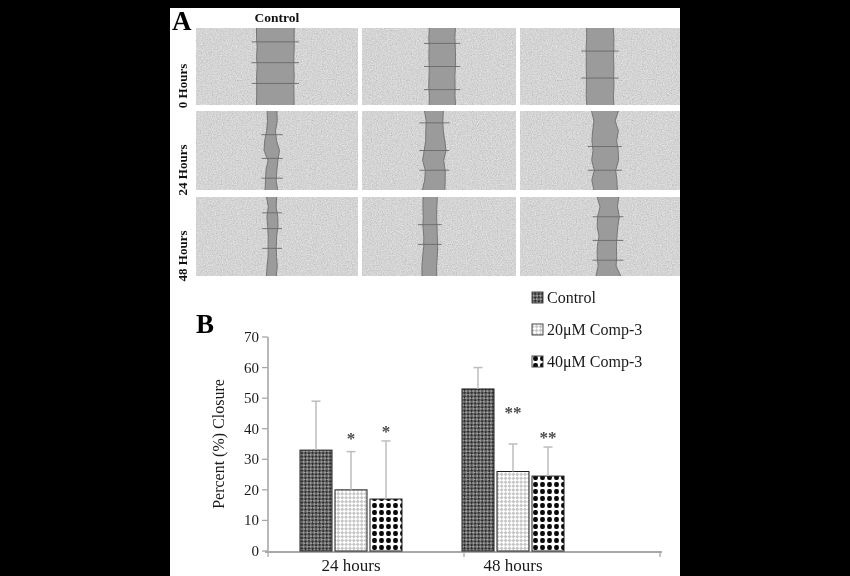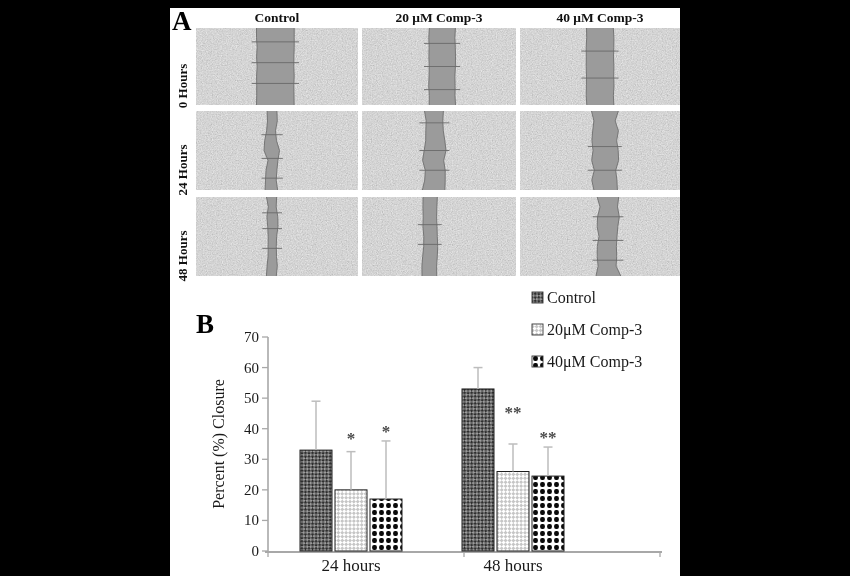--- a/index.html
+++ b/index.html
@@ -17,22 +17,20 @@
   #chart{position:absolute;left:40px;top:270px;}
 </style>
 </head>
 <body>
 
 <div id="stage">
   <div id="panel">
 
     <div id="labelA" class="panel-letter">A</div>
     <div class="col-header" style="left:26px;width:162px;">Control</div>
-    <div class="col-header" style="left:192px;width:154px;">20 μM Comp-3</div>
-    <div class="col-header" style="left:350px;width:160px;">40 μM Comp-3</div>
 
     <div class="row-label" style="left:13px;top:78px;">0 Hours</div>
     <div class="row-label" style="left:13px;top:162px;">24 Hours</div>
     <div class="row-label" style="left:13px;top:248px;">48 Hours</div>
 
     <svg id="gridA" width="510" height="248">
         <defs>
           <filter id="noiseF" x="0" y="0" width="100%" height="100%">
             <feTurbulence type="fractalNoise" baseFrequency="0.8" numOctaves="2" seed="7"></feTurbulence>
             <feColorMatrix type="matrix" values="0.33 0.33 0.33 0 0  0.33 0.33 0.33 0 0  0.33 0.33 0.33 0 0  0 0 0 0 1"></feColorMatrix>

